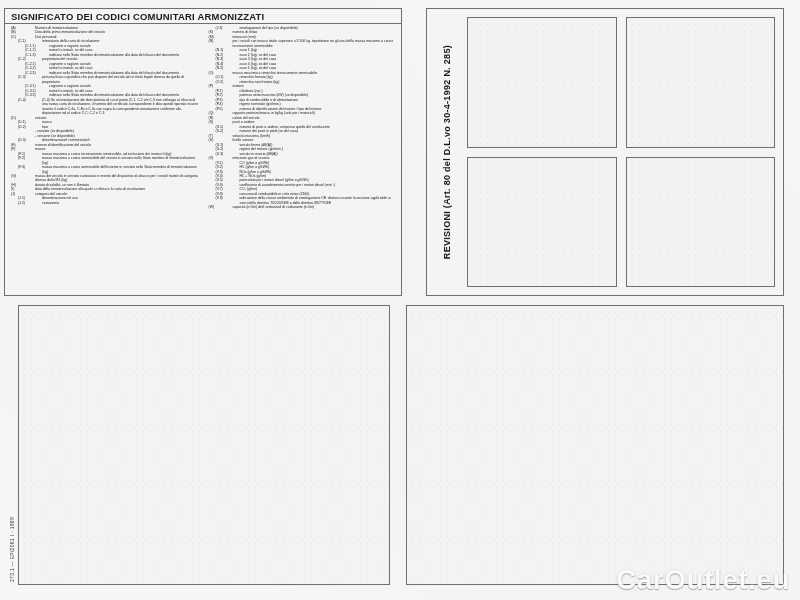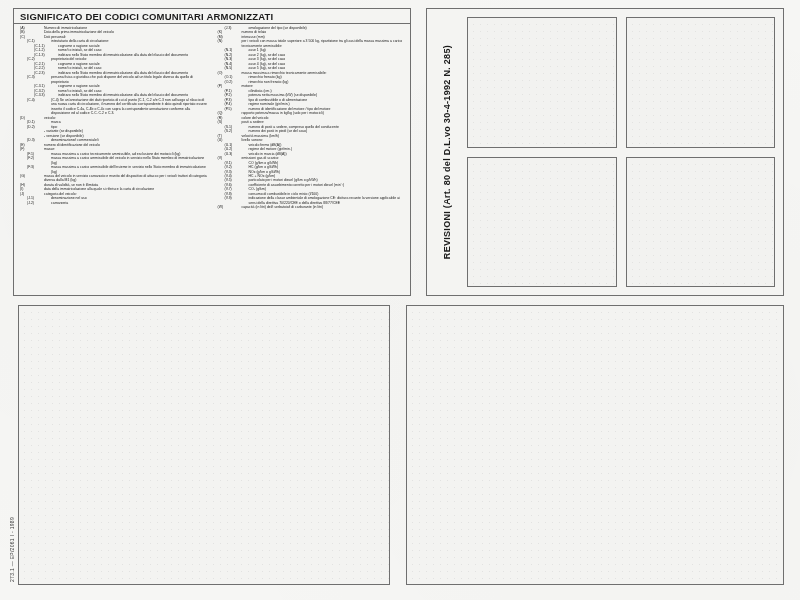--- a/index.html
+++ b/index.html
@@ -33,21 +33,21 @@
     background-position: 0 0, 2px 3px;
   }
   .panel {
     position: absolute;
     border: 1px solid #6f6f6f;
     box-sizing: border-box;
   }
 
   
   #legend-panel {
-    left: 13px; top: 8px;
+    left: 4px; top: 8px;
     width: 398px; height: 288px;
     background: #f4f4f2;
     padding: 0;
   }
   #legend-title {
     font-size: 9.5px;
     font-weight: bold;
     letter-spacing: 0.2px;
     color: #1b1b1b;
     padding: 2px 0 1px 6px;
@@ -483,14 +483,15 @@
   </div>
 
   <div class="panel paper" id="bottom-left-panel"></div>
 
   <div class="panel paper" id="bottom-right-panel"></div>
 
   <div id="side-code">
     <span>273.1 — EP/2061 I - 1989</span>
   </div>
 
+  <div id="watermark">CarOutlet.eu</div>
 
 </div>
 
 </body></html>

